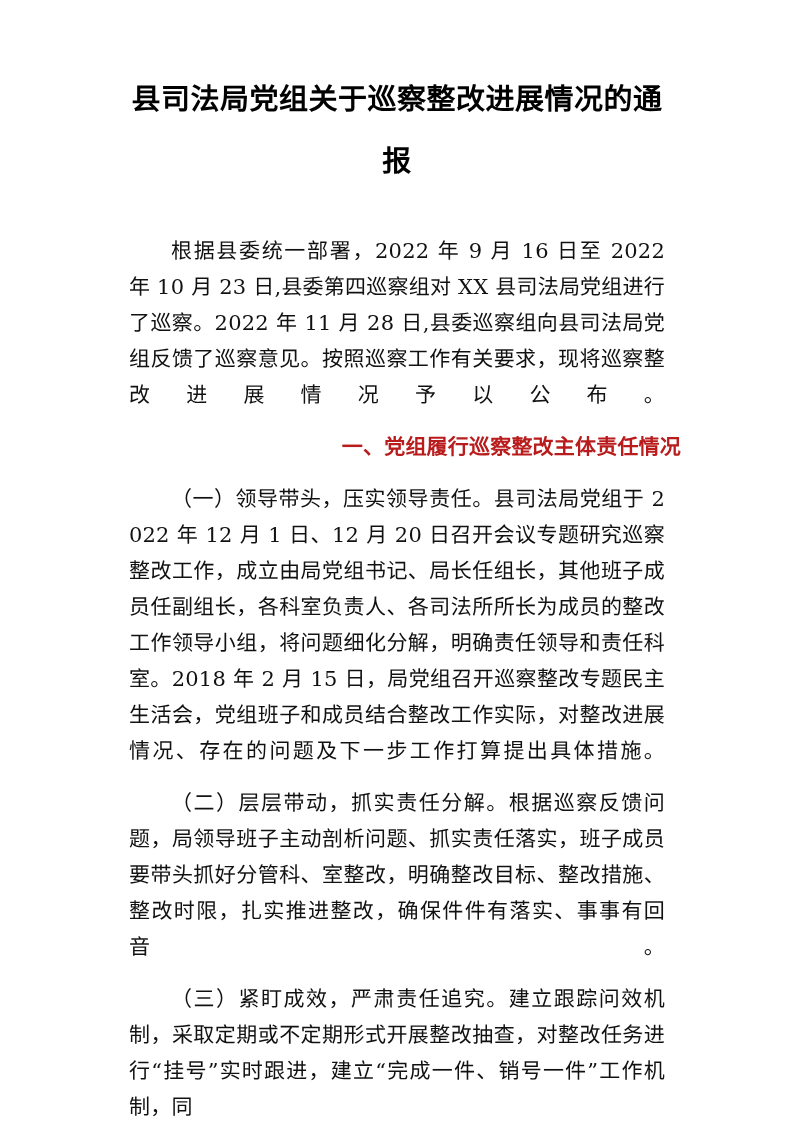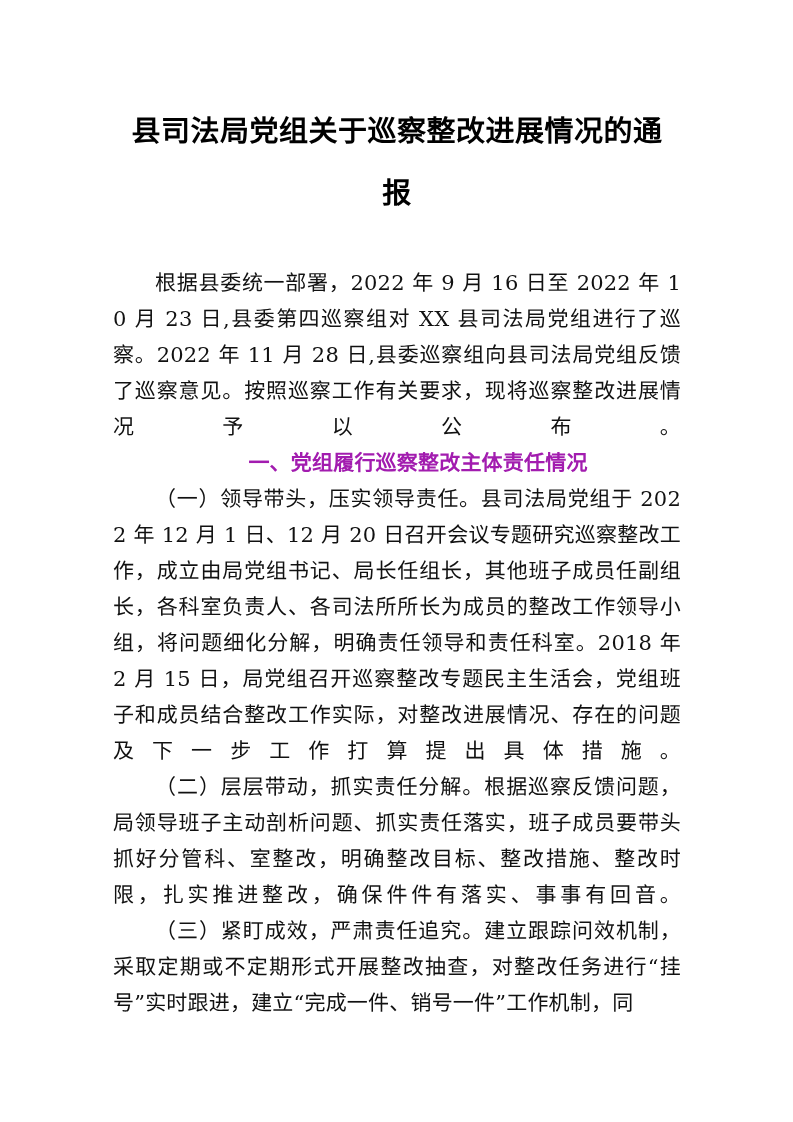--- a/index.html
+++ b/index.html
@@ -28,55 +28,55 @@
 
   .doc-title {
     font-family: "DejaVu Serif", "Liberation Serif", serif;
     font-weight: bold;
     font-size: 29px;
     line-height: 62px;
     color: #000000;
     text-align: left;
     letter-spacing: 0.5px;
     margin: 0;
-    padding-top: 100px;
+    padding-top: 68px;
     text-align-last: center;
   }
 
   .body-block {
     margin-top: 41px;
   }
 
   p.para {
     font-family: "DejaVu Serif", "Liberation Serif", serif;
     font-size: 21px;
     line-height: 36px;
     color: #111111;
-    margin: 0;
+    margin: 16px;
     text-align: justify;
     text-justify: inter-character;
     text-align-last: left;
     text-indent: 42px;
     letter-spacing: 0.2px;
     word-break: break-all;
   }
 
   p.para.justify-all {
     text-align-last: justify;
   }
 
   h2.section-heading {
     font-family: "DejaVu Sans", "Liberation Sans", sans-serif;
     font-weight: bold;
     font-size: 21px;
     line-height: 36px;
-    color: #a21caf;
+    color: #b91c1c;
     margin: 0;
     text-indent: 42px;
-    text-align: center;
+    text-align: right;
     letter-spacing: 0.2px;
   }
 </style>
 </head>
 <body>
 
 <div class="page">
   <div class="content">
 
     <h1 class="doc-title">

